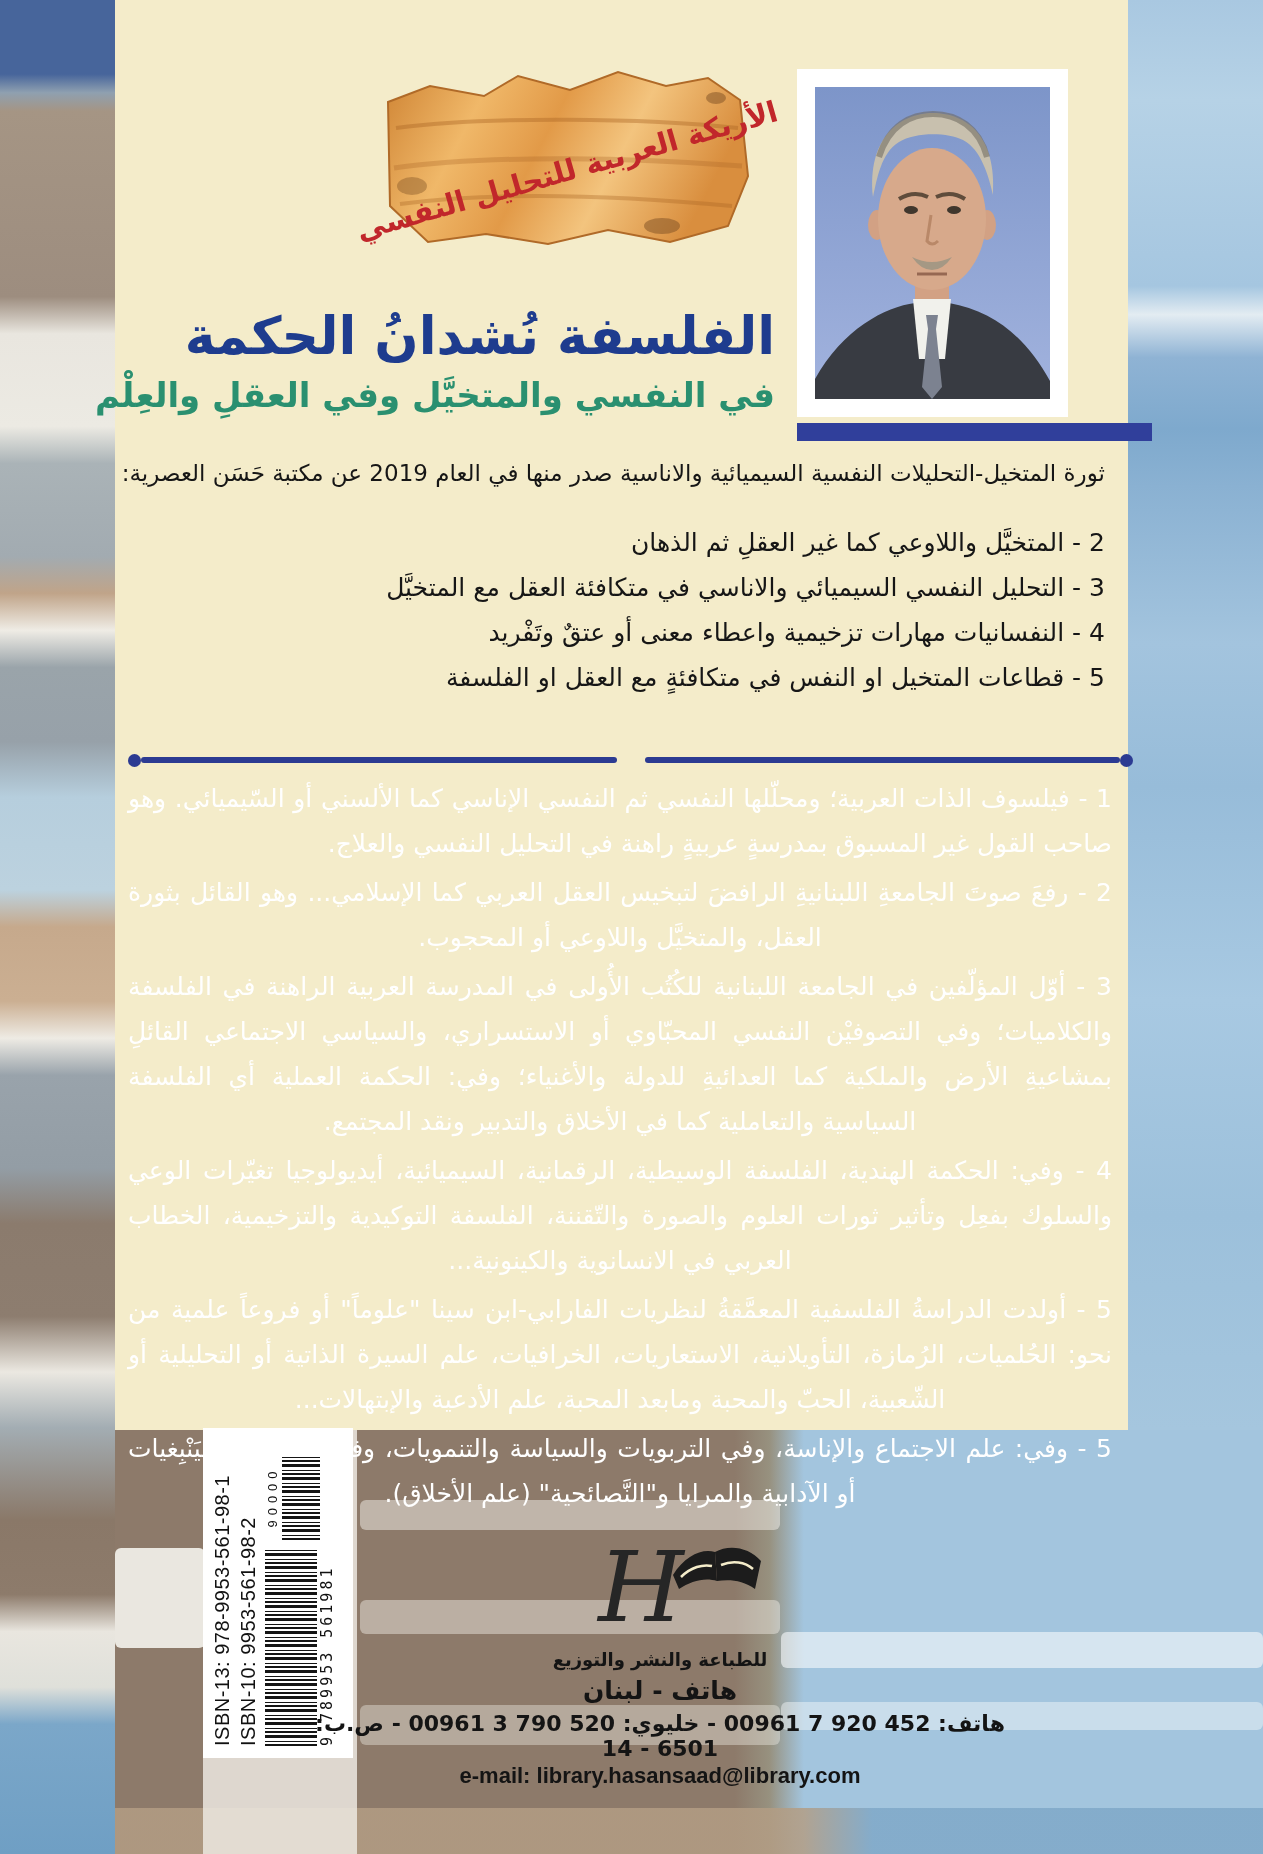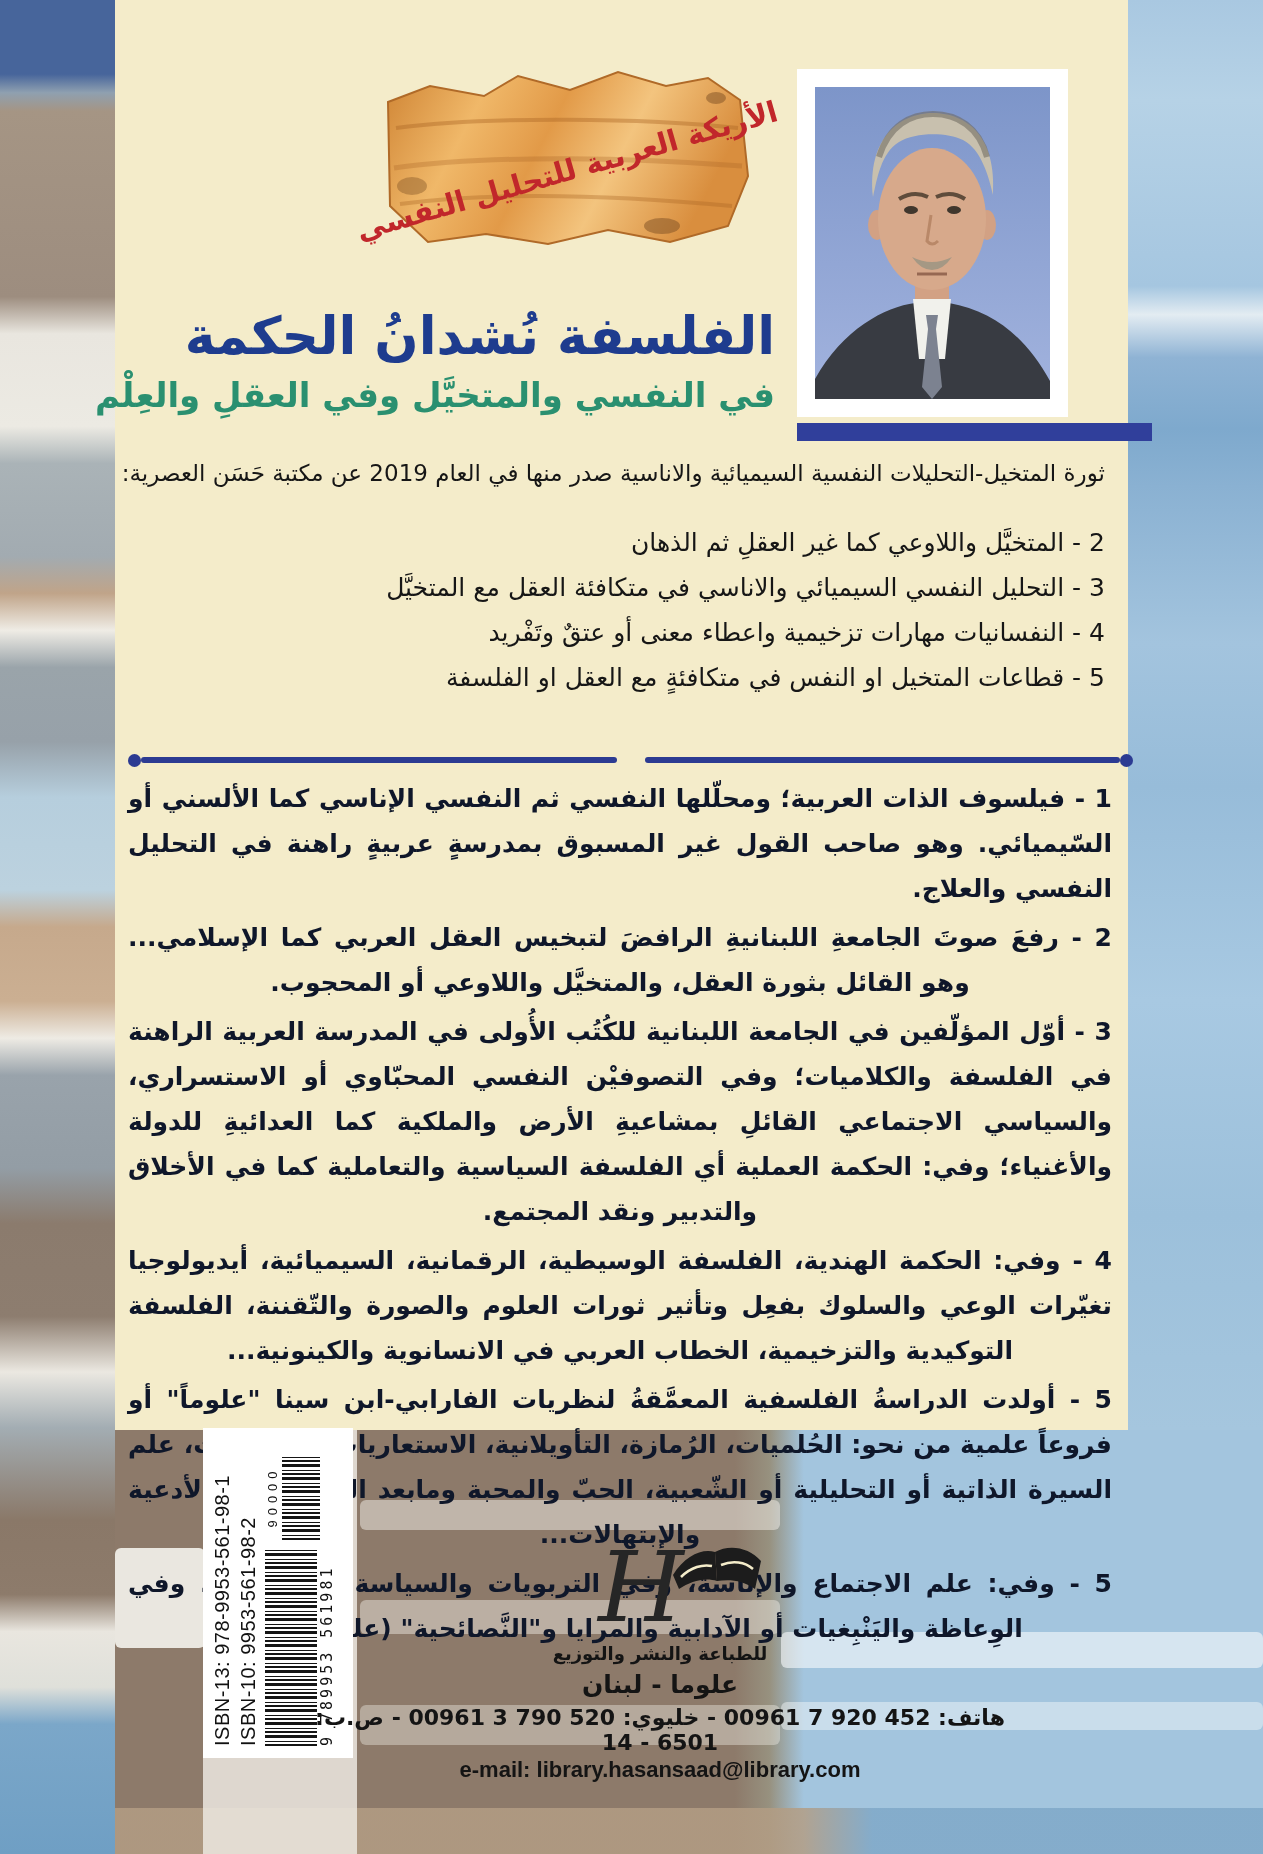--- a/index.html
+++ b/index.html
@@ -59,21 +59,21 @@
          text-align:right;font-size:23px;color:#161616;white-space:nowrap;}
   .book-list{position:absolute;left:135px;top:520px;width:970px;direction:rtl;
          text-align:right;font-size:25px;color:#161616;}
   .book-list p{margin:0;line-height:45px;white-space:nowrap;}
   .divider{position:absolute;left:128px;top:753px;width:1005px;height:14px;
          display:flex;align-items:center;}
   .divider .dot{width:13px;height:13px;border-radius:50%;}
   .divider .line{height:6px;flex:1;border-radius:3px;}
   .divider .gap{width:28px;}
   .bio{position:absolute;left:128px;top:776px;width:984px;direction:rtl;
-       font-size:25px;color:#0f172a;font-weight:bold;}
+       font-size:25px;color:#ffffff;}
   .bio p{margin:0 0 4px 0;line-height:45px;text-align:justify;text-align-last:center;}
   .bio p:first-child{text-align-last:auto;}
 
   
   .isbn-wrap{position:absolute;left:203px;top:1428px;width:150px;height:330px;
              background:#fff;}
   .isbn-rot{position:absolute;top:0;left:0;width:330px;height:150px;
             transform:translateY(330px) rotate(-90deg);transform-origin:0 0;
             box-sizing:border-box;padding:6px 12px;direction:ltr;
             font-family:"Liberation Sans",sans-serif;color:#111;}
@@ -86,21 +86,21 @@
   .bars-digits{font-size:15px;letter-spacing:3px;margin-top:1px;
         font-family:"DejaVu Sans Mono",monospace;}
   .bars-addon{width:86px;margin-left:10px;text-align:center;}
   .addon-label{font-size:13px;letter-spacing:5px;}
   .bars.small{height:38px;margin-top:2px;}
 
   
   .pub{position:absolute;left:310px;top:1535px;width:700px;text-align:center;
        color:#141414;}
   .pub .name{font-size:38px;font-weight:bold;font-style:italic;margin-top:2px;}
-  .pub .tagline{font-size:18px;font-weight:bold;margin-top:8px;}
+  .pub .tagline{font-size:18px;font-weight:bold;margin-top:14px;}
   .pub .city{font-size:25px;font-weight:bold;margin-top:6px;}
   .pub .phone{font-size:22px;font-weight:bold;margin-top:6px;direction:rtl;}
   .pub .email{font-size:22px;font-weight:bold;margin-top:2px;
        font-family:"Liberation Sans",sans-serif;}
 </style>
 </head>
 <body>
 
 <div class="page">
 
@@ -223,18 +223,18 @@
     <svg width="230" height="96" viewBox="0 0 230 96">
       <text x="96" y="86" text-anchor="middle" font-family="DejaVu Serif, serif" font-style="italic" font-size="98" fill="#262626">H</text>
       <g>
         <path d="M128,40 C140,20 158,13 170,17 L172,46 C160,42 146,46 134,54 Z" fill="#1c1c1c"></path>
         <path d="M170,17 C184,9 204,12 216,26 L210,54 C198,45 184,44 172,46 Z" fill="#1c1c1c"></path>
         <path d="M136,42 C146,32 158,29 167,31" stroke="#f4ecca" stroke-width="2.5" fill="none"></path>
         <path d="M176,30 C188,25 200,27 208,34" stroke="#f4ecca" stroke-width="2.5" fill="none"></path>
       </g>
     </svg>
     <div class="tagline">للطباعة والنشر والتوزيع</div>
-    <div class="city">علوما - لبنان</div>
+    <div class="city">هاتف - لبنان</div>
     <div class="phone">هاتف: ‪00961 7 920 452‬ - خليوي: ‪00961 3 790 520‬ - ص.ب: 6501 - 14</div>
     <div class="email">e-mail: library.hasansaad@library.com</div>
   </div>
 
 </div>
 
 </body></html>

